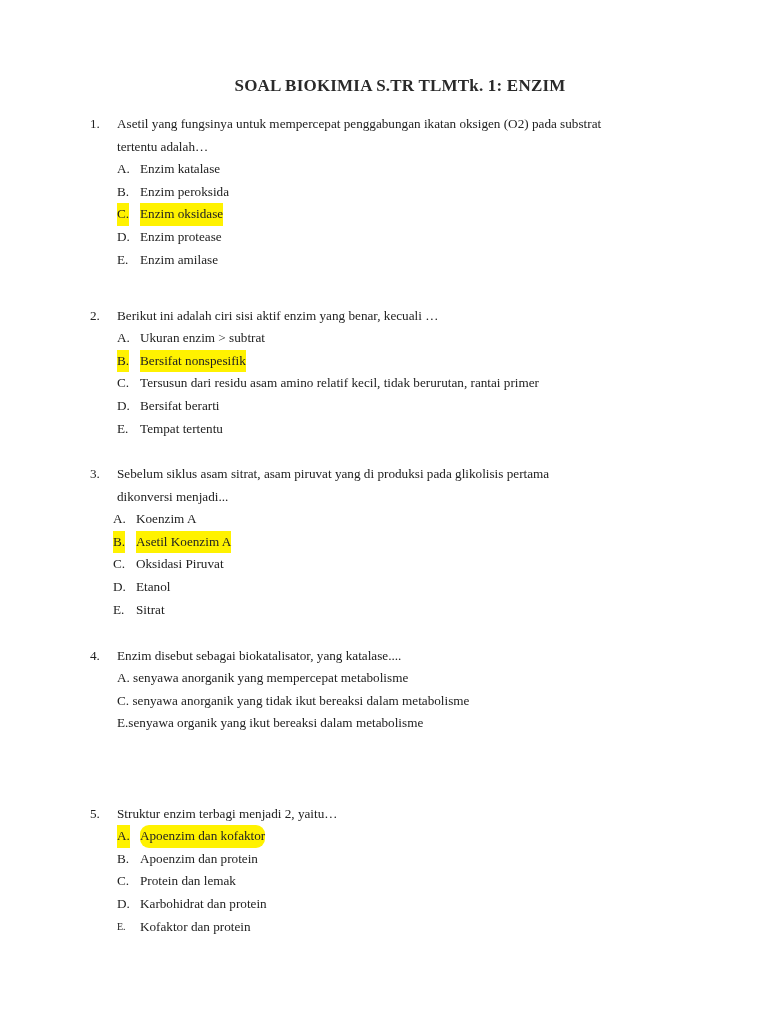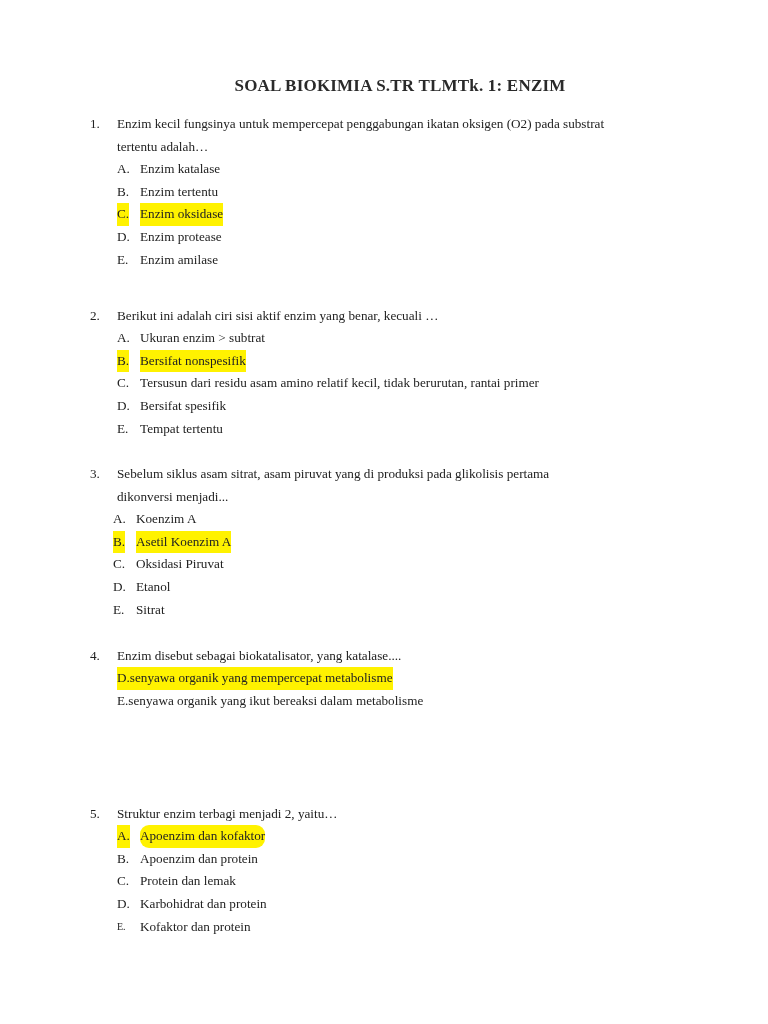--- a/index.html
+++ b/index.html
@@ -30,32 +30,32 @@
   .small-e { font-size: 10px; }
 </style>
 </head>
 <body>
 
 <div class="title">SOAL BIOKIMIA S.TR TLMTk. 1: ENZIM</div>
 
 <div class="q q1" style="top:112px;">
   <div class="qrow">
       <span class="qnum">1.</span>
-      <span class="qtext">Enzim kecil fungsinya untuk mempercepat penggabungan ikatan oksigen (O2) pada substrat</span>
+      <span class="qtext">Asetil yang fungsinya untuk mempercepat penggabungan ikatan oksigen (O2) pada substrat</span>
     </div>
   <div class="qrow" style="margin-bottom:0;">
       <span class="qtext">tertentu adalah…</span>
     </div>
   <div class="opt">
       <span class="lbl">A.</span>
       <span class="txt">Enzim katalase</span>
     </div>
   <div class="opt">
       <span class="lbl">B.</span>
-      <span class="txt">Enzim tertentu</span>
+      <span class="txt">Enzim peroksida</span>
     </div>
   <div class="opt">
       <span class="lbl hl">C.</span>
       <span class="txt hl">Enzim oksidase</span>
     </div>
   <div class="opt">
       <span class="lbl">D.</span>
       <span class="txt">Enzim protease</span>
     </div>
   <div class="opt">
@@ -76,21 +76,21 @@
   <div class="opt">
       <span class="lbl hl">B.</span>
       <span class="txt hl">Bersifat nonspesifik</span>
     </div>
   <div class="opt">
       <span class="lbl">C.</span>
       <span class="txt">Tersusun dari residu asam amino relatif kecil, tidak berurutan, rantai primer</span>
     </div>
   <div class="opt">
       <span class="lbl">D.</span>
-      <span class="txt">Bersifat spesifik</span>
+      <span class="txt">Bersifat berarti</span>
     </div>
   <div class="opt">
       <span class="lbl">E.</span>
       <span class="txt">Tempat tertentu</span>
     </div>
 </div>
 
 <div class="q q3" style="top:462px;">
   <div class="qrow">
       <span class="qnum">3.</span>
@@ -120,21 +120,24 @@
       <span class="txt">Sitrat</span>
     </div>
 </div>
 
 <div class="q q4" style="top:644px;">
   <div class="qrow">
       <span class="qnum">4.</span>
       <span class="qtext">Enzim disebut sebagai biokatalisator, yang katalase....</span>
     </div>
   <div class="opt">
-      <span class="full hl">D.senyawa organik yang mempercepat metabolisme</span>
+      <span class="full">A. senyawa anorganik yang mempercepat metabolisme</span>
+    </div>
+  <div class="opt">
+      <span class="full">C. senyawa anorganik yang tidak ikut bereaksi dalam metabolisme</span>
     </div>
   <div class="opt">
       <span class="full">E.senyawa organik yang ikut bereaksi dalam metabolisme</span>
     </div>
 </div>
 
 <div class="q q5" style="top:802px;">
   <div class="qrow">
       <span class="qnum">5.</span>
       <span class="qtext">Struktur enzim terbagi menjadi 2, yaitu…</span>

